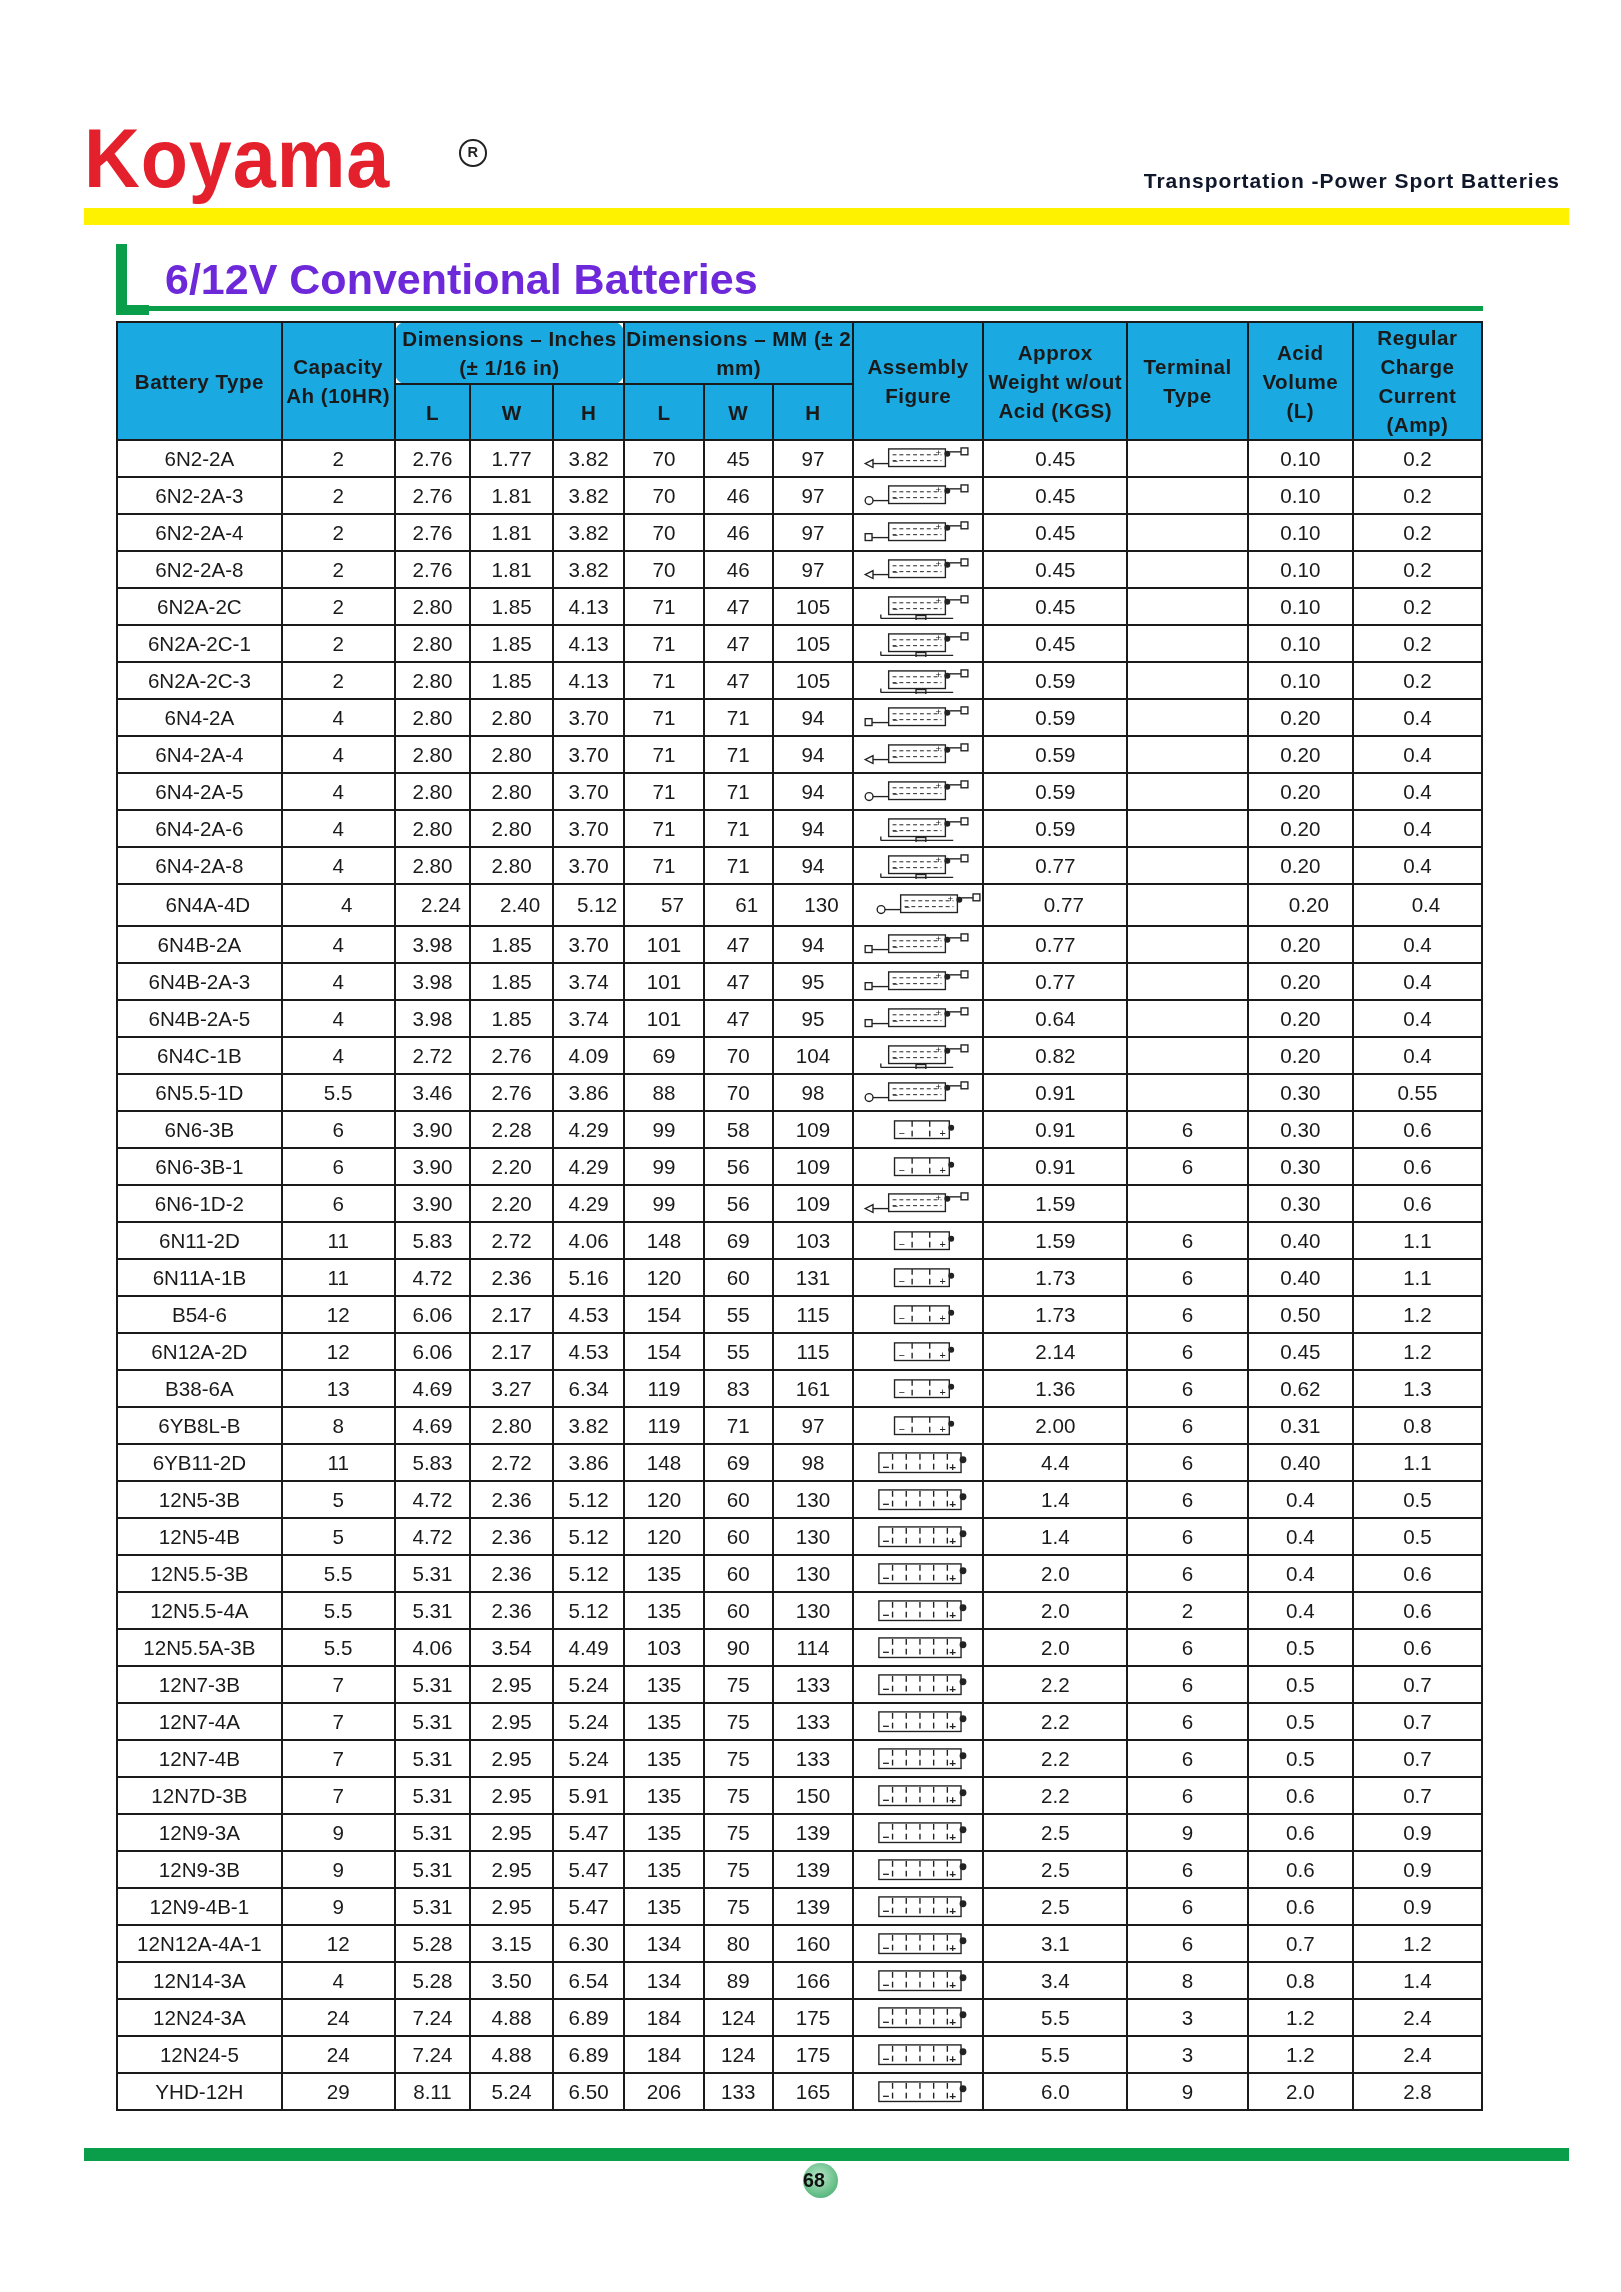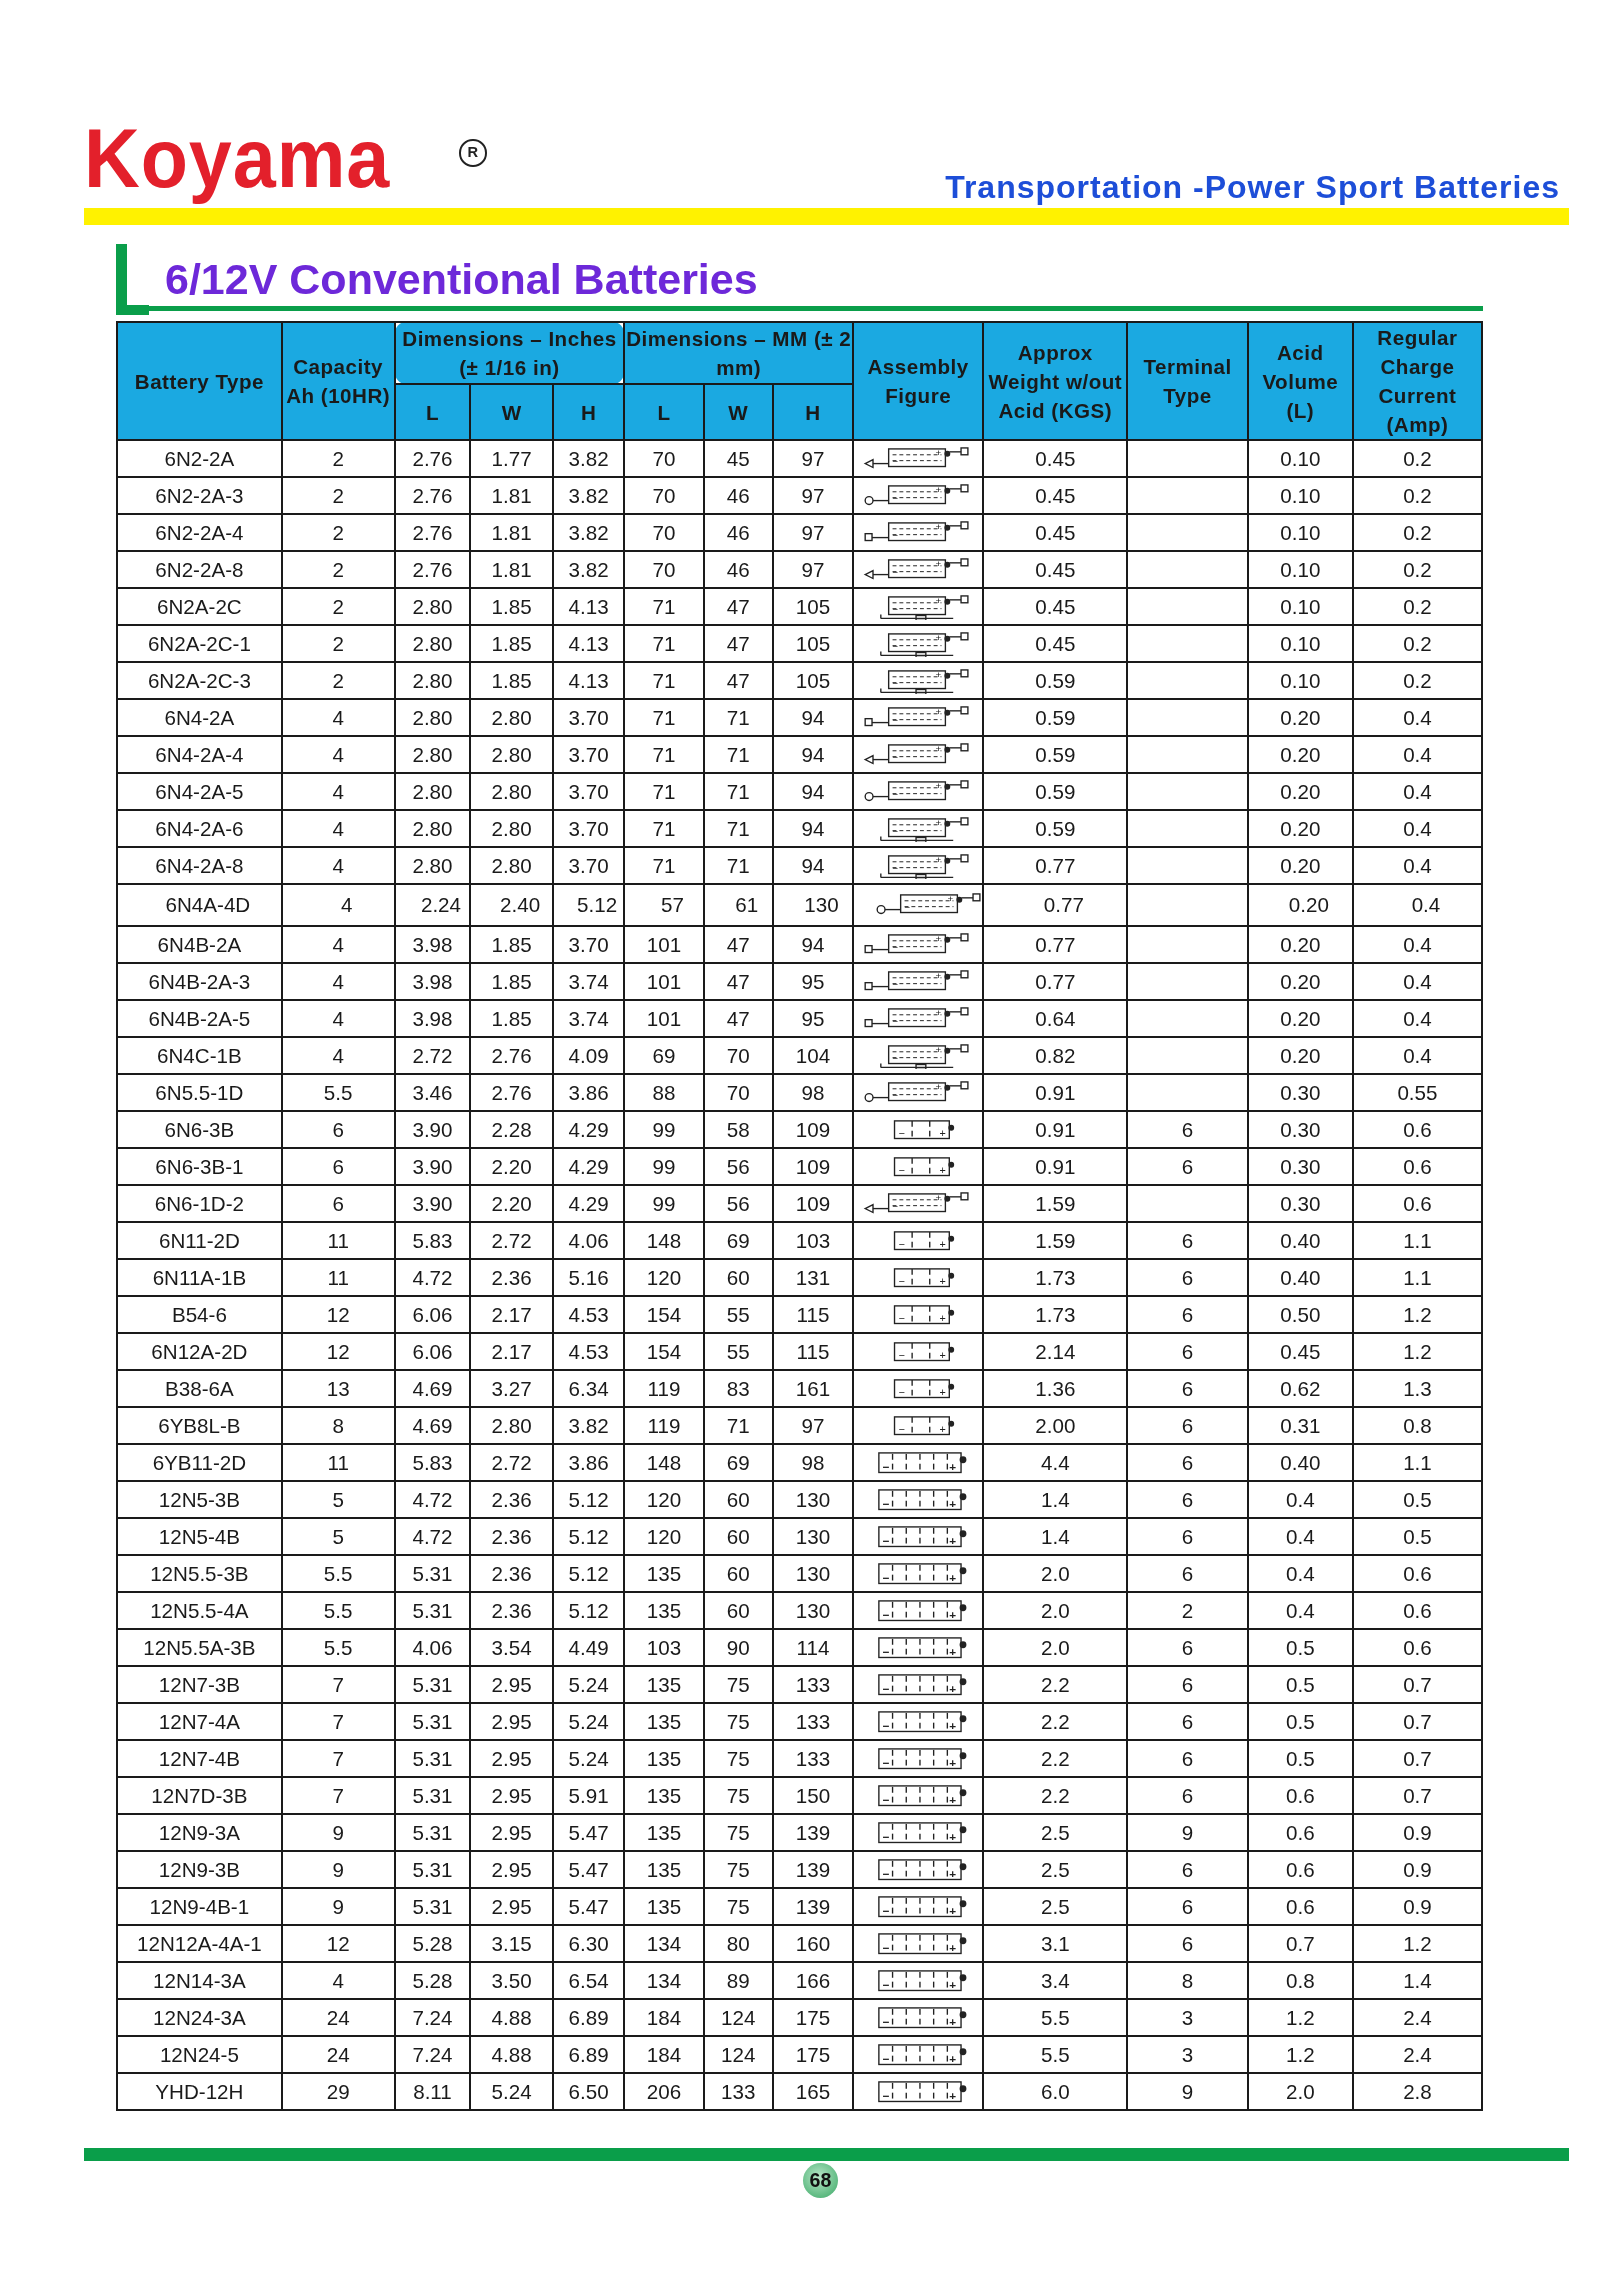--- a/index.html
+++ b/index.html
@@ -1,35 +1,35 @@
 <!DOCTYPE html>
 <html><head>
 <meta charset="utf-8">
 <style>
   html, body { margin: 0; padding: 0; background: #ffffff; }
   body { width: 1621px; height: 2293px; position: relative; overflow: hidden; font-family: "Liberation Sans", "DejaVu Sans", sans-serif; color: #1a1a1a; }
   .logo { position: absolute; left: 84px; top: 116px; font-family: "Liberation Sans", sans-serif; font-weight: bold; font-size: 84px; color: #e3202b; letter-spacing: 1px; transform: scaleX(0.92); transform-origin: left top; line-height: 1; }
   .logo-reg { position: absolute; left: 459px; top: 139px; width: 23.5px; height: 23.5px; border: 2.5px solid #222; border-radius: 50%; font-size: 14.7px; font-weight: bold; text-align: center; line-height: 23.5px; color: #222; box-sizing: content-box; }
-  .tagline { position: absolute; right: 61px; top: 169px; font-weight: bold; font-size: 32px; color: #1d4ed8; letter-spacing: 1px; white-space: nowrap; }
+  .tagline { position: absolute; right: 61px; top: 169px; font-weight: bold; font-size: 21px; color: #0f172a; letter-spacing: 1px; white-space: nowrap; }
   .yellow-bar { position: absolute; left: 84px; top: 208px; width: 1485px; height: 16.7px; background: #fff200; }
   .section-bar { position: absolute; left: 116px; top: 244px; width: 33px; height: 71px; background: #0a9e4a; }
   .section-bar-inner { position: absolute; left: 127px; top: 244px; width: 21.6px; height: 61px; background: #fff; }
   .section-title { position: absolute; left: 165px; top: 255px; font-weight: bold; font-size: 43px; color: #6d28d9; letter-spacing: 0px; white-space: nowrap; }
   .section-rule { position: absolute; left: 116px; top: 306px; width: 1367px; height: 4.9px; background: #0a9e4a; }
 
   table.spec { position: absolute; left: 116px; top: 321px; border-collapse: collapse; table-layout: fixed; width: 1367px; }
   table.spec th, table.spec td { border: 2.9px solid #1a1a1a; text-align: center; padding: 0; }
   table.spec th { background: #1ba9e1; font-weight: bold; font-size: 20.6px; color: #1a1a1a; line-height: 29px; letter-spacing: 0.5px; }
   table.spec td { font-size: 20.6px; height: 35px; color: #1a1a1a; }
   table.spec tr.tall td { height: 40px; padding-left: 17px; }
   td.fig { padding: 2px 5.9px; }
   .fig svg { display: block; margin: 0 auto; }
 
   .bottom-bar { position: absolute; left: 84px; top: 2148px; width: 1485px; height: 12.7px; background: #0a9e4a; }
-  .page-num { position: absolute; left: 803px; top: 2163px; width: 35px; height: 35px; border-radius: 50%; background: radial-gradient(circle at 45% 40%, #b9e6c9 0%, #69c08a 60%, #3aa566 100%); text-align: center; line-height: 35px; font-weight: bold; font-size: 19.6px; color: #111; }
+  .page-num { position: absolute; left: 803px; top: 2163px; width: 35px; height: 35px; border-radius: 50%; background: radial-gradient(circle at 45% 40%, #b9e6c9 0%, #69c08a 60%, #3aa566 100%); line-height: 35px; font-weight: bold; font-size: 19.6px; color: #111; }
 </style>
 </head>
 <body>
 
 <div class="logo">Koyama</div>
 <div class="logo-reg">R</div>
 <div class="tagline">Transportation -Power Sport Batteries</div>
 <div class="yellow-bar"></div>
 
 <div class="section-bar"></div>

